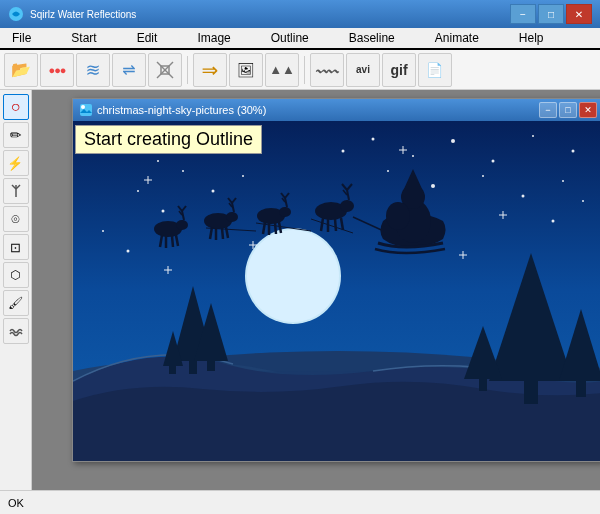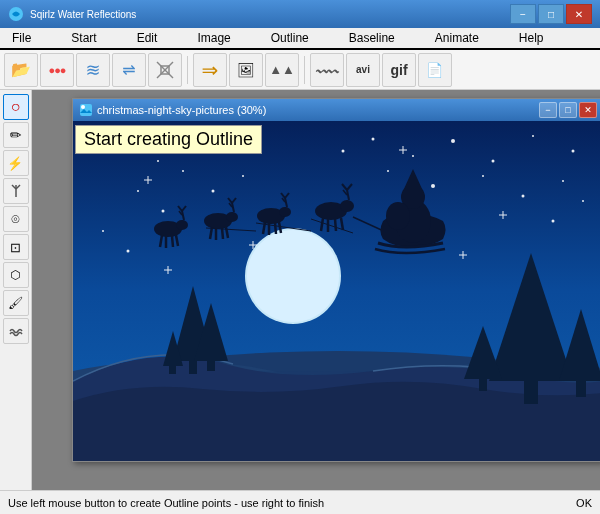--- a/index.html
+++ b/index.html
@@ -563,15 +563,14 @@
 
             <ellipse cx="325" cy="95" rx="12" ry="14" fill="#0a1530"></ellipse>
           </g>
         </svg>
       </div>
     </div>
   </div>
 </div>
 
 <div id="status-bar">
-  <span>Use left mouse button to create Outline points - use right to finish</span>
   <span>OK</span>
 </div>
 
 </body></html>

